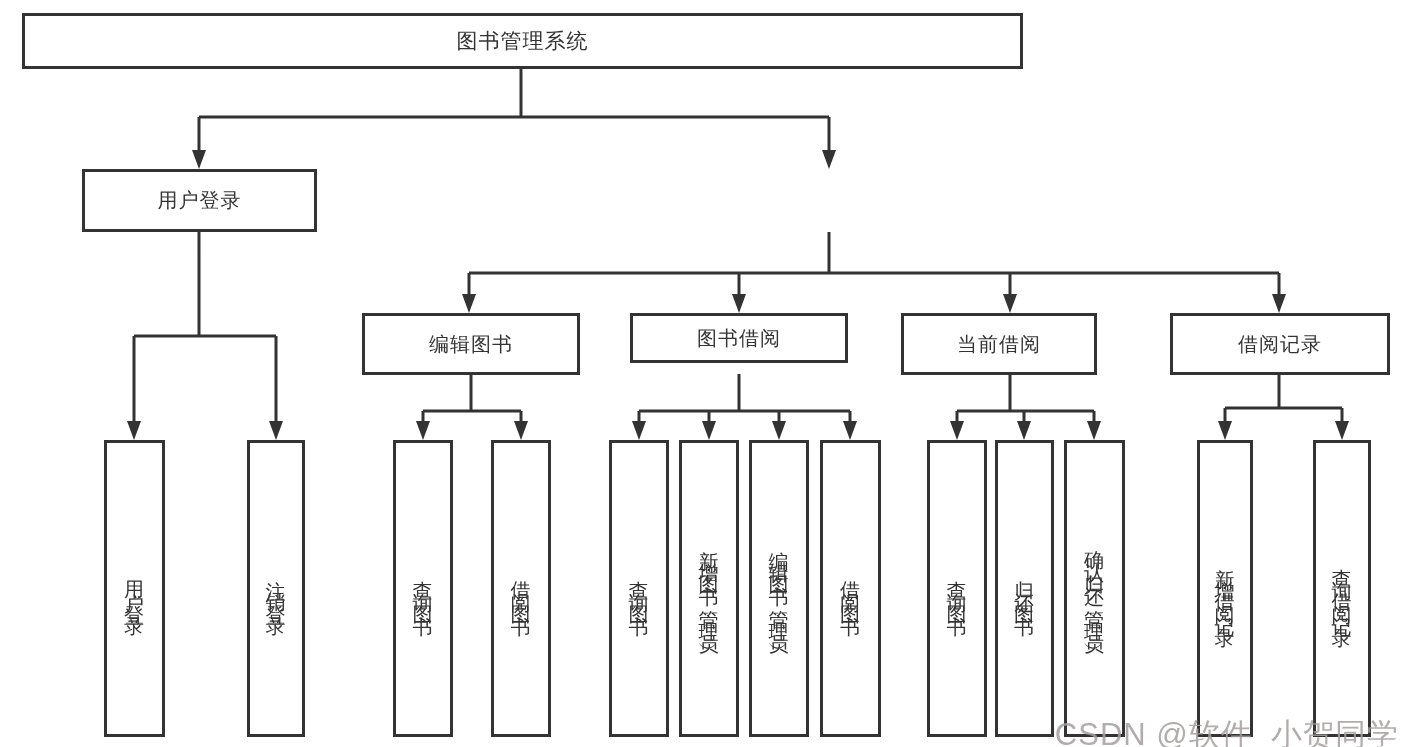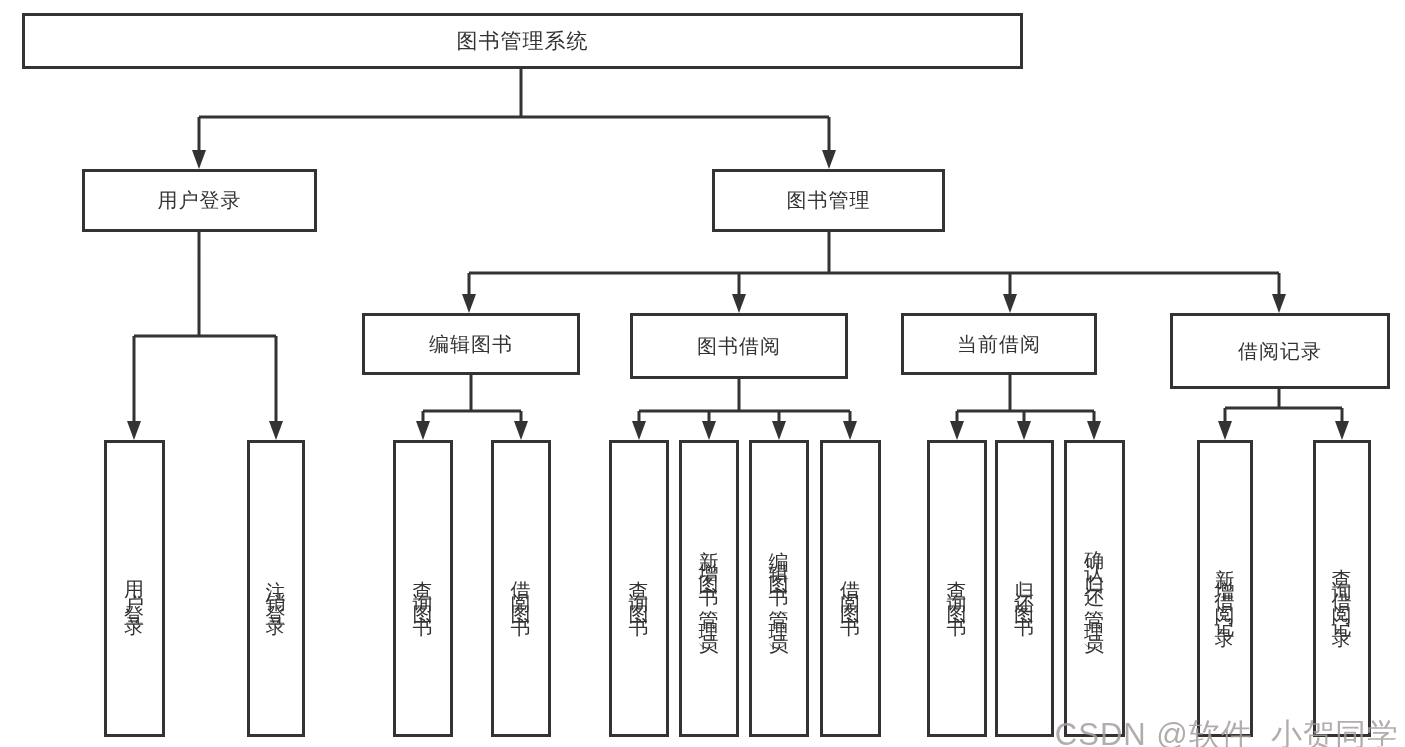--- a/index.html
+++ b/index.html
@@ -110,34 +110,31 @@
     <polygon points="1335,421 1349,421 1342,440"></polygon>
   </svg>
 
   <div class="node root" style="left:22px;top:13px;width:1001px;height:56px">
     <span class="hlabel">图书管理系统</span>
   </div>
 
   <div class="node" style="left:82px;top:169px;width:235px;height:63px">
     <span class="hlabel">用户登录</span>
   </div>
-  <div class="node" style="left:712px;top:169px;width:233px;height:63px">
-    <span class="hlabel">图书管理</span>
-  </div>
 
   <div class="node" style="left:362px;top:313px;width:218px;height:62px">
     <span class="hlabel">编辑图书</span>
   </div>
-  <div class="node" style="left:630px;top:313px;width:218px;height:66px">
+  <div class="node" style="left:630px;top:313px;width:218px;height:50px">
     <span class="hlabel">图书借阅</span>
   </div>
   <div class="node" style="left:901px;top:313px;width:196px;height:62px">
     <span class="hlabel">当前借阅</span>
   </div>
-  <div class="node" style="left:1170px;top:313px;width:220px;height:76px">
+  <div class="node" style="left:1170px;top:313px;width:220px;height:62px">
     <span class="hlabel">借阅记录</span>
   </div>
 
   <div class="node" style="left:104px;top:440px;width:61px;height:297px">
     <span class="vlabel">用户登录</span>
   </div>
   <div class="node" style="left:247px;top:440px;width:58px;height:297px">
     <span class="vlabel">注销登录</span>
   </div>
 

